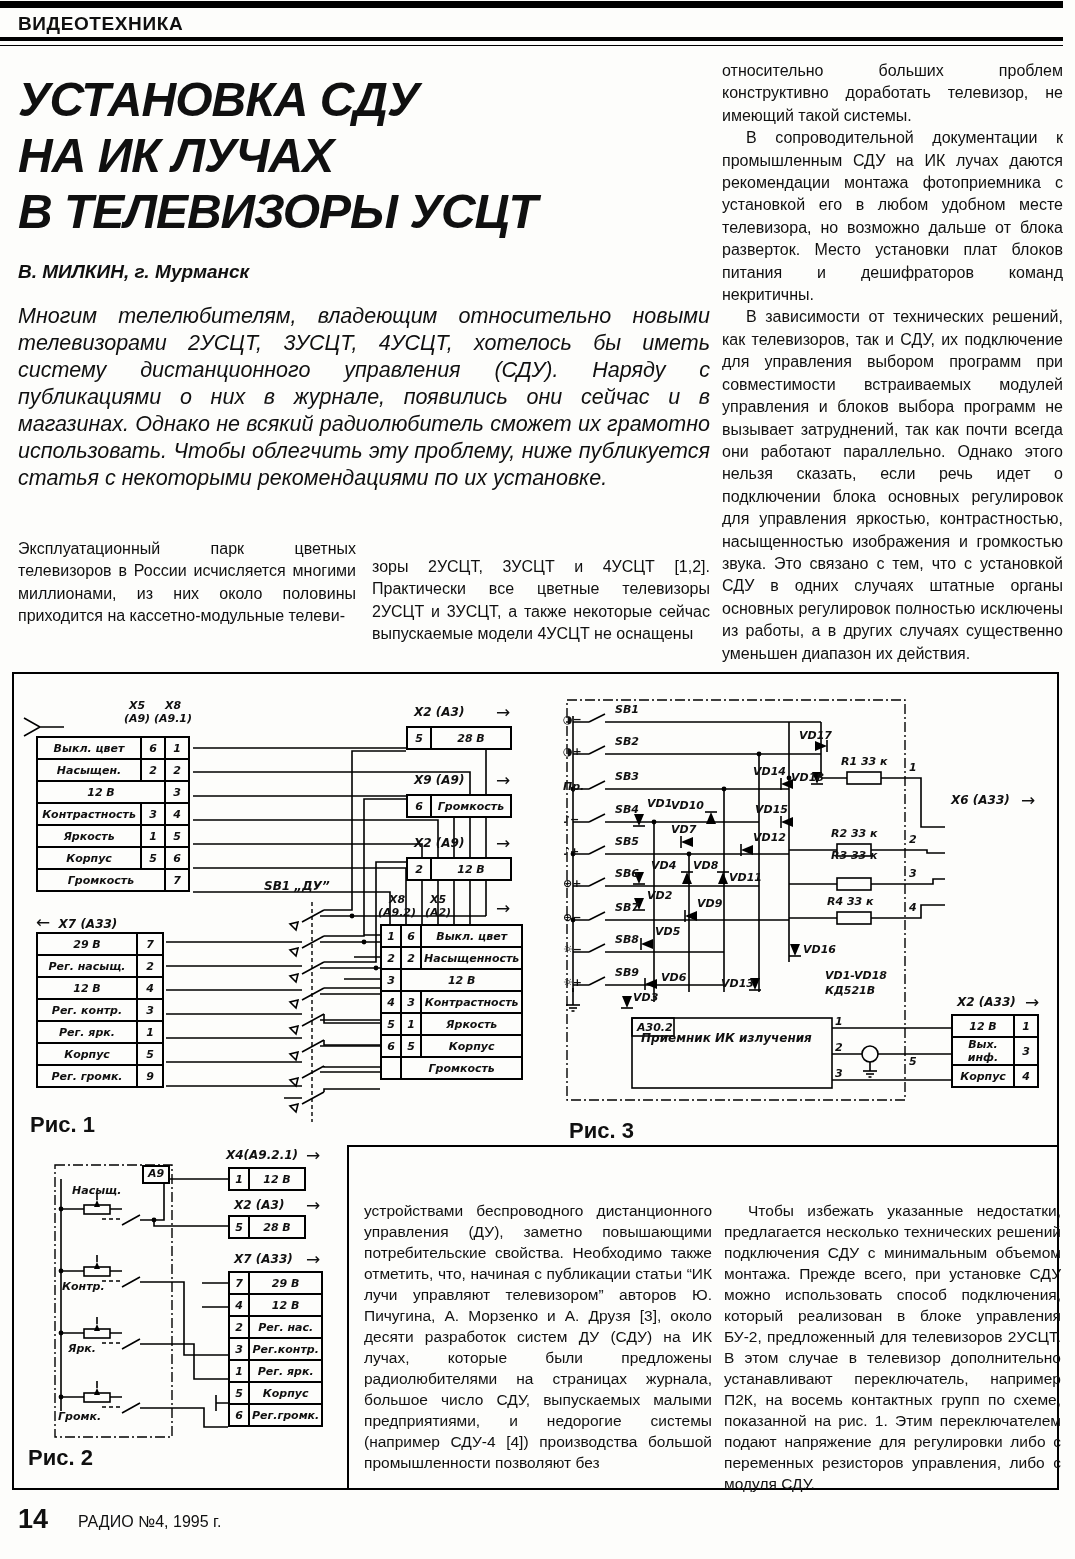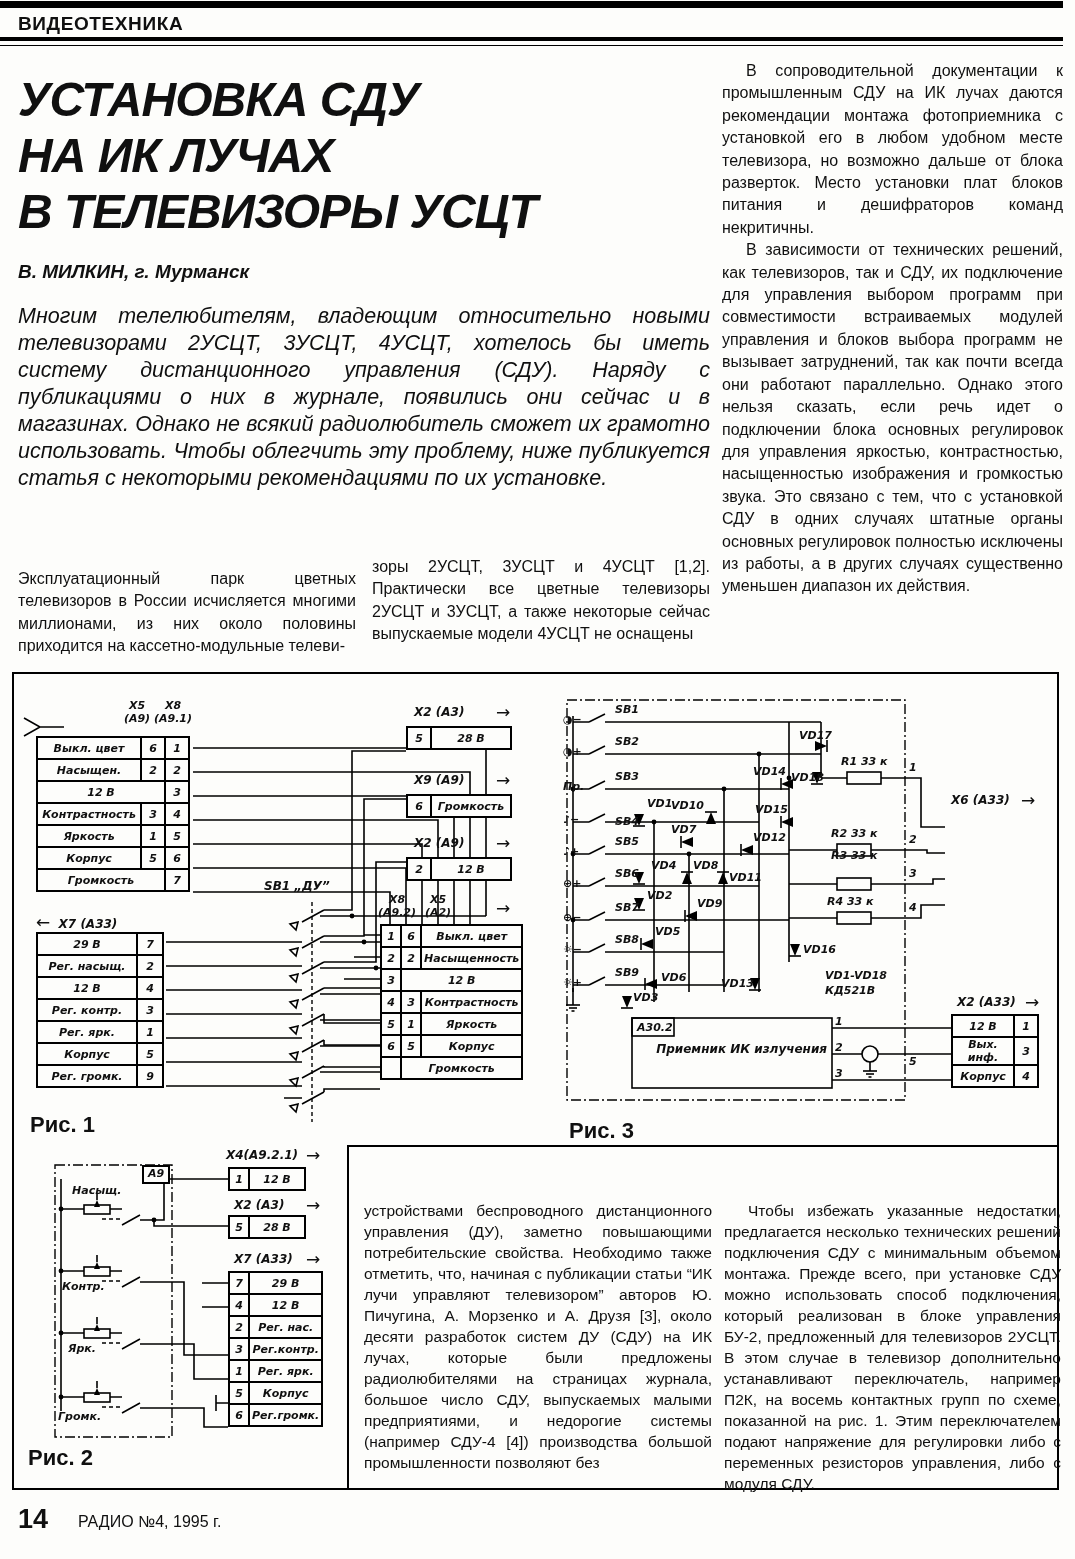--- a/index.html
+++ b/index.html
@@ -37,28 +37,29 @@
 <div class="abs rubric" style="left:18px;top:14px">ВИДЕОТЕХНИКА</div>
 <div class="abs rule" style="left:0;top:37px;width:1063px;height:4px"></div>
 <div class="abs rule" style="left:0;top:45px;width:1063px;height:1px"></div>
 
 <div class="abs title" style="left:18px;top:72px;width:700px">УСТАНОВКА СДУ
 НА ИК ЛУЧАХ
 В ТЕЛЕВИЗОРЫ УСЦТ</div>
 <div class="abs author" style="left:18px;top:262px">В. МИЛКИН, г. Мурманск</div>
 <div class="abs lead" style="left:18px;top:303px;width:692px">Многим телелюбителям, владеющим относительно новыми телевизорами 2УСЦТ, 3УСЦТ, 4УСЦТ, хотелось бы иметь систему дистанционного управления (СДУ). Наряду с публикациями о них в журнале, появились они сейчас и в магазинах. Однако не всякий радиолюбитель сможет их грамотно использовать. Чтобы облегчить эту проблему, ниже публикуется статья с некоторыми рекомендациями по их установке.</div>
 
-<div class="abs body" style="left:18px;top:568px;width:338px">
+<div class="abs body" style="left:18px;top:538px;width:338px">
     <p class="noind">Эксплуатационный парк цветных телевизоров в России исчисляется многими миллионами, из них около половины приходится на кассетно-модульные телеви-</p>
   </div>
 <div class="abs body" style="left:372px;top:556px;width:338px">
     <p class="noind">зоры 2УСЦТ, 3УСЦТ и 4УСЦТ [1,2]. Практически все цветные телевизоры 2УСЦТ и 3УСЦТ, а также некоторые сейчас выпускаемые модели 4УСЦТ не оснащены</p>
   </div>
 
 <div class="abs body" style="left:722px;top:60px;width:341px">
+  <p class="noind">относительно больших проблем конструктивно доработать телевизор, не имеющий такой системы.</p>
   <p>В сопроводительной документации к промышленным СДУ на ИК лучах даются рекомендации монтажа фотоприемника с установкой его в любом удобном месте телевизора, но возможно дальше от блока разверток. Место установки плат блоков питания и дешифраторов команд некритичны.</p>
   <p>В зависимости от технических решений, как телевизоров, так и СДУ, их подключение для управления выбором программ при совместимости встраиваемых модулей управления и блоков выбора программ не вызывает затруднений, так как почти всегда они работают параллельно. Однако этого нельзя сказать, если речь идет о подключении блока основных регулировок для управления яркостью, контрастностью, насыщенностью изображения и громкостью звука. Это связано с тем, что с установкой СДУ в одних случаях штатные органы основных регулировок полностью исключены из работы, а в других случаях существенно уменьшен диапазон их действия.</p>
 </div>
 
 <div class="abs frame" style="left:12px;top:672px;width:1047px;height:818px;box-sizing:border-box">
 
   <div class="abs rule" style="left:333px;top:471px;width:712px;height:2px"></div>
   <div class="abs rule" style="left:333px;top:471px;width:2px;height:343px"></div>
 
   <div class="abs" style="left:0;top:0;width:545px;height:471px">
@@ -319,21 +320,21 @@
         <circle class="dot" cx="311" cy="388" r="0"></circle>
     </svg>
 
     <div class="abs sch" style="left:4px;top:22px">◑−</div>
     <div class="abs sch" style="left:56px;top:12px">SВ1</div>
     <div class="abs sch" style="left:4px;top:54px">◑+</div>
     <div class="abs sch" style="left:56px;top:44px">SВ2</div>
     <div class="abs sch" style="left:4px;top:89px">Пр.</div>
     <div class="abs sch" style="left:56px;top:79px">SВ3</div>
     <div class="abs sch" style="left:4px;top:122px">♪−</div>
-    <div class="abs sch" style="left:56px;top:124px">SВ4</div>
+    <div class="abs sch" style="left:56px;top:112px">SВ4</div>
     <div class="abs sch" style="left:4px;top:154px">♪+</div>
     <div class="abs sch" style="left:56px;top:144px">SВ5</div>
     <div class="abs sch" style="left:4px;top:186px">⊕+</div>
     <div class="abs sch" style="left:56px;top:176px">SВ6</div>
     <div class="abs sch" style="left:4px;top:220px">⊕−</div>
     <div class="abs sch" style="left:56px;top:210px">SВ7</div>
     <div class="abs sch" style="left:4px;top:252px">☼−</div>
     <div class="abs sch" style="left:56px;top:242px">SВ8</div>
     <div class="abs sch" style="left:4px;top:285px">☼+</div>
     <div class="abs sch" style="left:56px;top:275px">SВ9</div>
@@ -367,21 +368,21 @@
     <div class="abs sch" style="left:350px;top:70px">1</div>
     <div class="abs sch" style="left:350px;top:142px">2</div>
     <div class="abs sch" style="left:350px;top:176px">3</div>
     <div class="abs sch" style="left:350px;top:210px">4</div>
     <div class="abs sch" style="left:350px;top:364px">5</div>
 
     <div class="abs sch2" style="left:392px;top:102px">Х6 (А33)</div>
     <div class="abs arr" style="left:462px;top:100px">→</div>
 
     <div class="abs sch" style="left:78px;top:330px">А30.2</div>
-    <div class="abs sch2" style="left:82px;top:351px;width:186px;text-align:right">Приемник ИК излучения</div>
+    <div class="abs sch2" style="left:82px;top:340px;width:186px;text-align:left">Приемник ИК излучения</div>
     <div class="abs sch" style="left:276px;top:324px">1</div>
     <div class="abs sch" style="left:276px;top:350px">2</div>
     <div class="abs sch" style="left:276px;top:376px">3</div>
 
     <div class="abs sch2" style="left:398px;top:304px">Х2 (А33)</div>
     <div class="abs arr" style="left:466px;top:302px">→</div>
     <table class="st abs" style="left:392px;top:322px">
       <colgroup>
           <col style="width:62px">
           <col style="width:24px">

